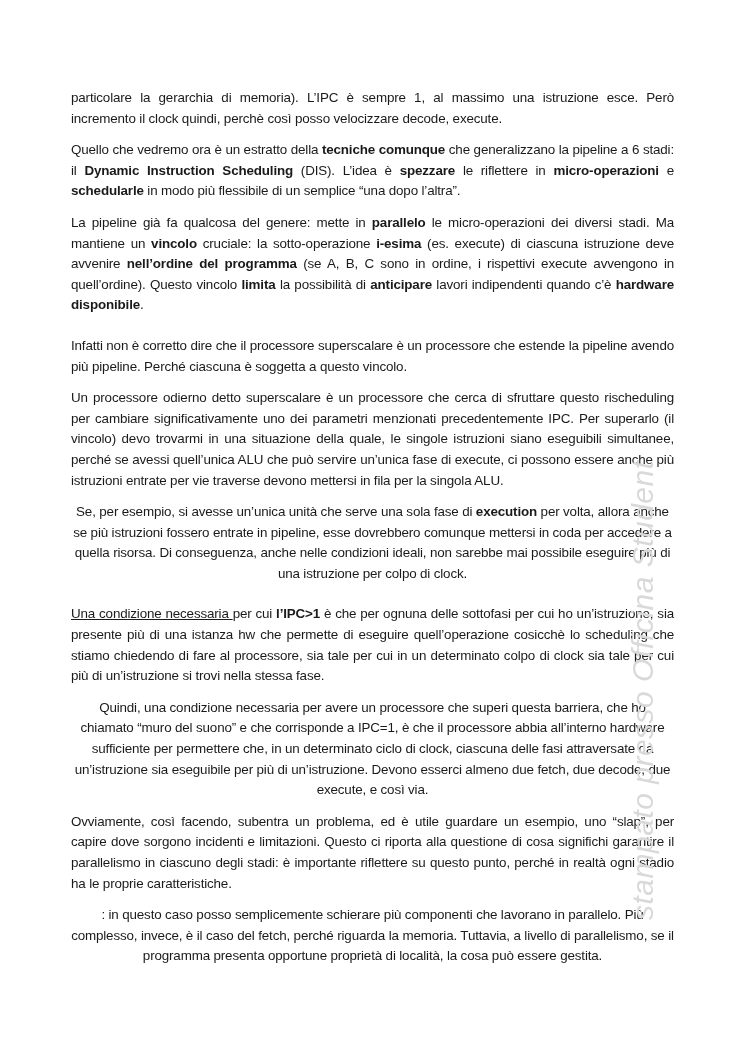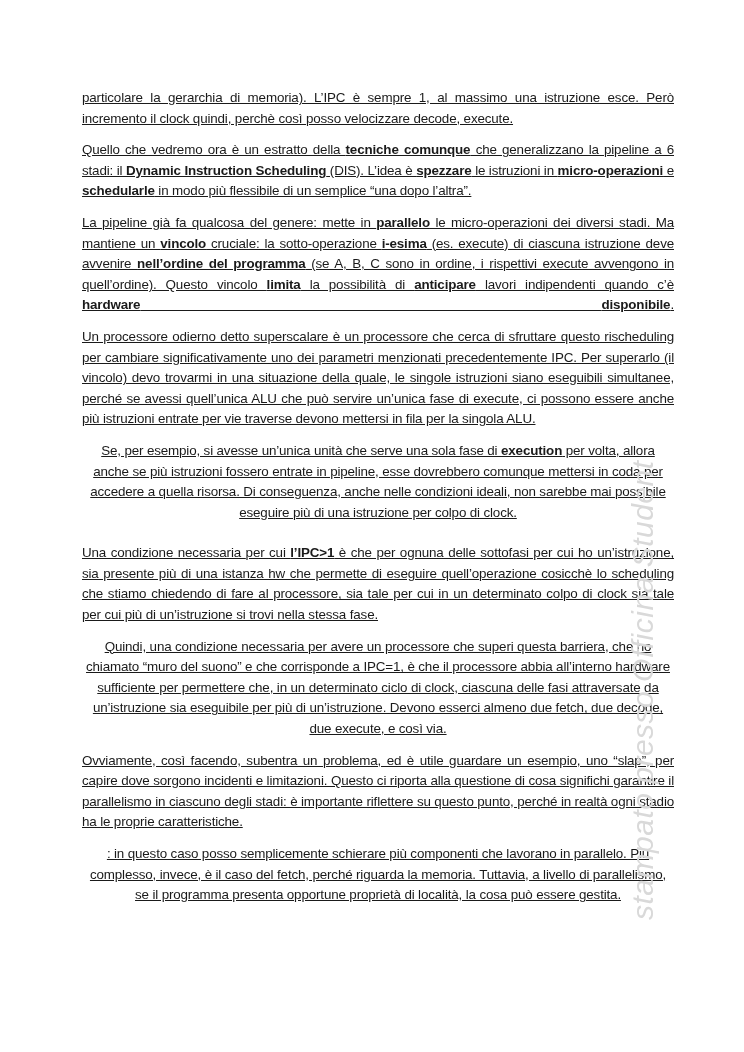--- a/index.html
+++ b/index.html
@@ -5,41 +5,42 @@
     html, body { margin: 0; padding: 0; background: #ffffff; }
     body {
       width: 744px; height: 1052px; position: relative; overflow: hidden;
       font-family: "Liberation Sans", sans-serif;
       color: #1a1a1a;
     }
     .page {
       position: absolute; left: 70px; top: 88px; width: 604px;
       font-size: 13.4px; line-height: 20.6px;
     }
-    .para { margin: 0 0 11px 12px; text-align: justify; letter-spacing: -0.15px; text-decoration: underline; }
+    .para { margin: 0 0 11px 1px; text-align: justify; letter-spacing: -0.15px; }
     .para.left { text-align: center; }
     .para.gap-top { margin-top: 20px; }
     b { font-weight: bold; }
     u { text-decoration: underline; }
     .last-line-justify { text-align-last: justify; }
     .watermark {
       position: absolute; left: 626px; top: 920px;
       transform: rotate(-90deg); transform-origin: left top;
       font-size: 30px; font-style: italic; color: #d9d9d9;
       white-space: nowrap; letter-spacing: 0.5px;
       font-family: "Liberation Sans", sans-serif;
     }
   </style>
 </head>
 <body>
 
 <div class="page">
   <p class="para"><span>particolare la gerarchia di memoria). L’IPC è sempre 1, al massimo una istruzione esce. Però incremento il clock quindi, perchè così posso velocizzare decode, execute.</span></p>
-  <p class="para"><span>Quello che vedremo ora è un estratto della </span><b>tecniche comunque</b><span> che generalizzano la pipeline a 6 stadi: il </span><b>Dynamic Instruction Scheduling</b><span> (DIS). L’idea è </span><b>spezzare</b><span> le istruzioni in </span><b>micro-operazioni</b><span> e </span><b>schedularle</b><span> in modo più flessibile di un semplice “una dopo l’altra”.</span></p>
+  <p class="para"><span>Quello che vedremo ora è un estratto della </span><b>tecniche comunque</b><span> che generalizzano la pipeline a 6 stadi: il </span><b>Dynamic Instruction Scheduling</b><span> (DIS). L’idea è </span><b>spezzare</b><span> le riflettere in </span><b>micro-operazioni</b><span> e </span><b>schedularle</b><span> in modo più flessibile di un semplice “una dopo l’altra”.</span></p>
   <p class="para last-line-justify"><span>La pipeline già fa qualcosa del genere: mette in </span><b>parallelo</b><span> le micro-operazioni dei diversi stadi. Ma mantiene un </span><b>vincolo</b><span> cruciale: la sotto-operazione </span><b>i-esima</b><span> (es. execute) di ciascuna istruzione deve avvenire </span><b>nell’ordine del programma</b><span> (se A, B, C sono in ordine, i rispettivi execute avvengono in quell’ordine). Questo vincolo </span><b>limita</b><span> la possibilità di </span><b>anticipare</b><span> lavori indipendenti quando c’è </span><b>hardware</b><span> </span><b>disponibile</b><span>.</span></p>
+  <p class="para gap-top"><span>Infatti non è corretto dire che il processore superscalare è un processore che estende la pipeline avendo più pipeline. Perché ciascuna è soggetta a questo vincolo.</span></p>
   <p class="para"><span>Un processore odierno detto superscalare è un processore che cerca di sfruttare questo rischeduling per cambiare significativamente uno dei parametri menzionati precedentemente IPC. Per superarlo (il vincolo) devo trovarmi in una situazione della quale, le singole istruzioni siano eseguibili simultanee, perché se avessi quell’unica ALU che può servire un’unica fase di execute, ci possono essere anche più istruzioni entrate per vie traverse devono mettersi in fila per la singola ALU.</span></p>
   <p class="para left"><span>Se, per esempio, si avesse un’unica unità che serve una sola fase di </span><b>execution</b><span> per volta, allora anche se più istruzioni fossero entrate in pipeline, esse dovrebbero comunque mettersi in coda per accedere a quella risorsa. Di conseguenza, anche nelle condizioni ideali, non sarebbe mai possibile eseguire più di una istruzione per colpo di clock.</span></p>
   <p class="para gap-top"><u>Una condizione necessaria </u><span>per cui </span><b>l’IPC&gt;1</b><span> è che per ognuna delle sottofasi per cui ho un’istruzione, sia presente più di una istanza hw che permette di eseguire quell’operazione cosicchè lo scheduling che stiamo chiedendo di fare al processore, sia tale per cui in un determinato colpo di clock sia tale per cui più di un’istruzione si trovi nella stessa fase.</span></p>
   <p class="para left"><span>Quindi, una condizione necessaria per avere un processore che superi questa barriera, che ho chiamato “muro del suono” e che corrisponde a IPC=1, è che il processore abbia all’interno hardware sufficiente per permettere che, in un determinato ciclo di clock, ciascuna delle fasi attraversate da un’istruzione sia eseguibile per più di un’istruzione. Devono esserci almeno due fetch, due decode, due execute, e così via.</span></p>
   <p class="para"><span>Ovviamente, così facendo, subentra un problema, ed è utile guardare un esempio, uno “slap”, per capire dove sorgono incidenti e limitazioni. Questo ci riporta alla questione di cosa significhi garantire il parallelismo in ciascuno degli stadi: è importante riflettere su questo punto, perché in realtà ogni stadio ha le proprie caratteristiche.</span></p>
   <p class="para left"><span>: in questo caso posso semplicemente schierare più componenti che lavorano in parallelo. Più complesso, invece, è il caso del fetch, perché riguarda la memoria. Tuttavia, a livello di parallelismo, se il programma presenta opportune proprietà di località, la cosa può essere gestita.</span></p>
 </div>
 
 <div class="watermark">stampato presso Officina Student</div>
 

